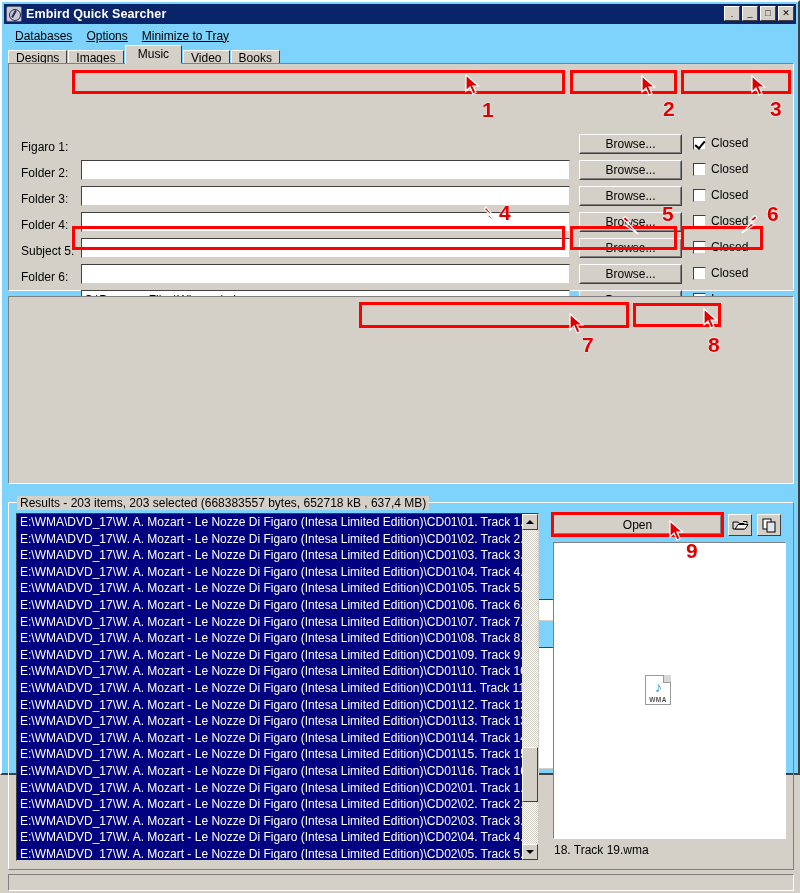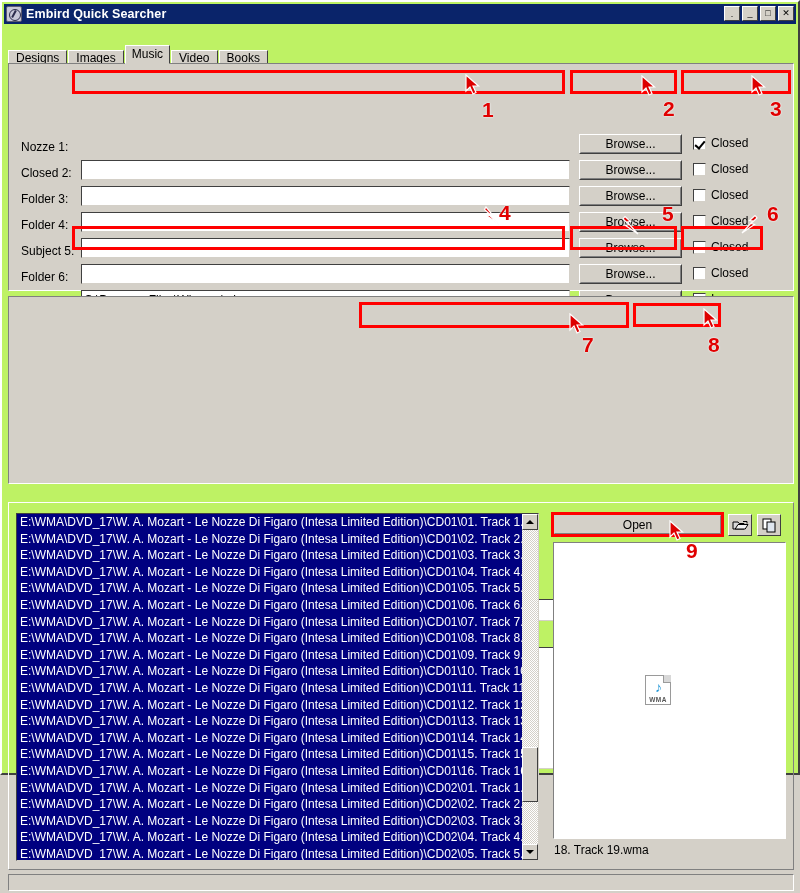--- a/index.html
+++ b/index.html
@@ -6,21 +6,21 @@
   body{
     width:800px;height:893px;overflow:hidden;
     background:#d4d0c8;
     font-family:"Liberation Sans", sans-serif;
     font-size:12px;
     color:#000;
     -webkit-font-smoothing:none;
   }
   #app{position:relative;width:800px;height:775px;box-sizing:border-box;
        border:2px solid #d4d0c8;border-top-color:#fff;border-left-color:#fff;
-       border-right-color:#404040;border-bottom-color:#404040;background:#bef264;text-decoration:underline;}
+       border-right-color:#404040;border-bottom-color:#404040;background:#7dd3fc;text-decoration:underline;}
   
   .titlebar{position:absolute;left:2px;top:2px;width:792px;height:20px;
     background:linear-gradient(to right,#0a246a,#0a246a);
     display:flex;align-items:center;}
   .title-ico{width:16px;height:16px;margin-left:2px;margin-right:4px;
     background:#c8c8d8;border:1px solid #5a5a70;border-radius:2px;position:relative;box-sizing:border-box;}
   .title-ico:before{content:"";position:absolute;left:2px;top:2px;width:10px;height:10px;
     border:1px solid #2c2c4c;border-radius:50%;}
   .title-ico:after{content:"";position:absolute;left:6px;top:3px;width:2px;height:8px;
     background:#2c2c4c;transform:rotate(28deg);}
@@ -35,21 +35,21 @@
   .tbtn.dot span{align-items:flex-end;padding-bottom:1px;}
   
   .menubar{position:absolute;left:2px;top:24px;width:792px;height:19px;display:flex;align-items:center;padding-left:4px;}
   .menu-item{padding:1px 7px;font-size:12px;}
   .menu-item u{text-decoration:underline;}
   
   .tabstrip{position:absolute;left:6px;top:44px;width:786px;height:18px;display:flex;align-items:flex-end;}
   .tab{height:16px;line-height:15px;padding:0 7px;background:#d4d0c8;font-size:12px;
     border:1px solid;border-top-color:#fff;border-left-color:#fff;border-right-color:#404040;border-bottom-color:#d4d0c8;
     margin-right:1px;box-sizing:border-box;position:relative;top:2px;}
-  .tab.active{height:19px;line-height:17px;top:0;z-index:3;font-size:12px;padding:0 6px;}
+  .tab.active{height:19px;line-height:17px;top:0;z-index:3;font-size:12px;padding:0 12px;}
   
   .panel{position:absolute;background:#d4d0c8;
     border:1px solid;border-top-color:#fff;border-left-color:#fff;
     border-right-color:#808080;border-bottom-color:#808080;box-sizing:border-box;}
   .panel-in{position:absolute;left:-1px;top:-1px;right:-1px;bottom:-1px;border:1px solid;
     border-top-color:#808080;border-left-color:#808080;border-right-color:#fff;border-bottom-color:#fff;pointer-events:none;}
   #topPanel{left:6px;top:61px;width:786px;height:228px;}
   #searchPanel{left:6px;top:294px;width:786px;height:188px;}
   
   .group{position:absolute;border:1px solid #808080;border-right-color:#fff;border-bottom-color:#fff;box-sizing:border-box;}
@@ -140,43 +140,48 @@
         </div>
       <div class="tbtn">
           <span>□</span>
         </div>
       <div class="tbtn">
           <span>✕</span>
         </div>
     </div>
   </div>
 
+  <div class="menubar">
+    <div class="menu-item"><u>Databases</u></div>
+    <div class="menu-item"><u>Options</u></div>
+    <div class="menu-item"><u>Minimize to Tray</u></div>
+  </div>
 
   <div class="tabstrip">
     <div class="tab"><span>Designs</span></div>
     <div class="tab"><span>Images</span></div>
     <div class="tab active"><span>Music</span></div>
     <div class="tab"><span>Video</span></div>
     <div class="tab"><span>Books</span></div>
   </div>
 
   <div class="panel" id="topPanel">
     <div class="panel-in"></div>
 
-    <div class="lbl" style="left:12px;top:76px">Nozze 1:</div>
+    <div class="lbl" style="left:12px;top:76px">Figaro 1:</div>
     <div class="btn" style="left:570px;top:70px;width:103px;height:20px">
         <div class="bin"></div>
         <span>Browse...</span>
       </div>
     <div class="cb" style="left:684px;top:72px">
         <div class="cbbox on"></div>
         <span>Closed</span>
       </div>
 
-    <div class="lbl" style="left:12px;top:102px">Closed 2:</div>
+    <div class="lbl" style="left:12px;top:102px">Folder 2:</div>
     <div class="txt" style="left:72px;top:96px;width:489px;height:20px"></div>
     <div class="btn" style="left:570px;top:96px;width:103px;height:20px">
         <div class="bin"></div>
         <span>Browse...</span>
       </div>
     <div class="cb" style="left:684px;top:98px">
         <div class="cbbox"></div>
         <span>Closed</span>
       </div>
 
@@ -296,20 +301,21 @@
         <path d="M8 1 v4 h4" fill="none" stroke="#000" stroke-width="1"></path>
       </svg>
     </div>
 
     <div class="lbl" style="left:359px;top:331px">Comments:</div>
     <div class="txt" style="left:359px;top:350px;width:417px;height:122px"></div>
   </div>
 
   <div class="group" id="resGroup">
     <div class="inner"></div>
+    <div class="group-title">Results - 203 items, 203 selected (668383557 bytes, 652718 kB , 637,4 MB)</div>
   </div>
 
   <div class="listbox" style="left:14px;top:511px;width:523px;height:348px" id="resultList">
       <div class="lrow">E:\WMA\DVD_17\W. A. Mozart - Le Nozze Di Figaro (Intesa Limited Edition)\CD01\01. Track 1.wma</div>
       <div class="lrow">E:\WMA\DVD_17\W. A. Mozart - Le Nozze Di Figaro (Intesa Limited Edition)\CD01\02. Track 2.wma</div>
       <div class="lrow">E:\WMA\DVD_17\W. A. Mozart - Le Nozze Di Figaro (Intesa Limited Edition)\CD01\03. Track 3.wma</div>
       <div class="lrow">E:\WMA\DVD_17\W. A. Mozart - Le Nozze Di Figaro (Intesa Limited Edition)\CD01\04. Track 4.wma</div>
       <div class="lrow">E:\WMA\DVD_17\W. A. Mozart - Le Nozze Di Figaro (Intesa Limited Edition)\CD01\05. Track 5.wma</div>
       <div class="lrow">E:\WMA\DVD_17\W. A. Mozart - Le Nozze Di Figaro (Intesa Limited Edition)\CD01\06. Track 6.wma</div>
       <div class="lrow">E:\WMA\DVD_17\W. A. Mozart - Le Nozze Di Figaro (Intesa Limited Edition)\CD01\07. Track 7.wma</div>

